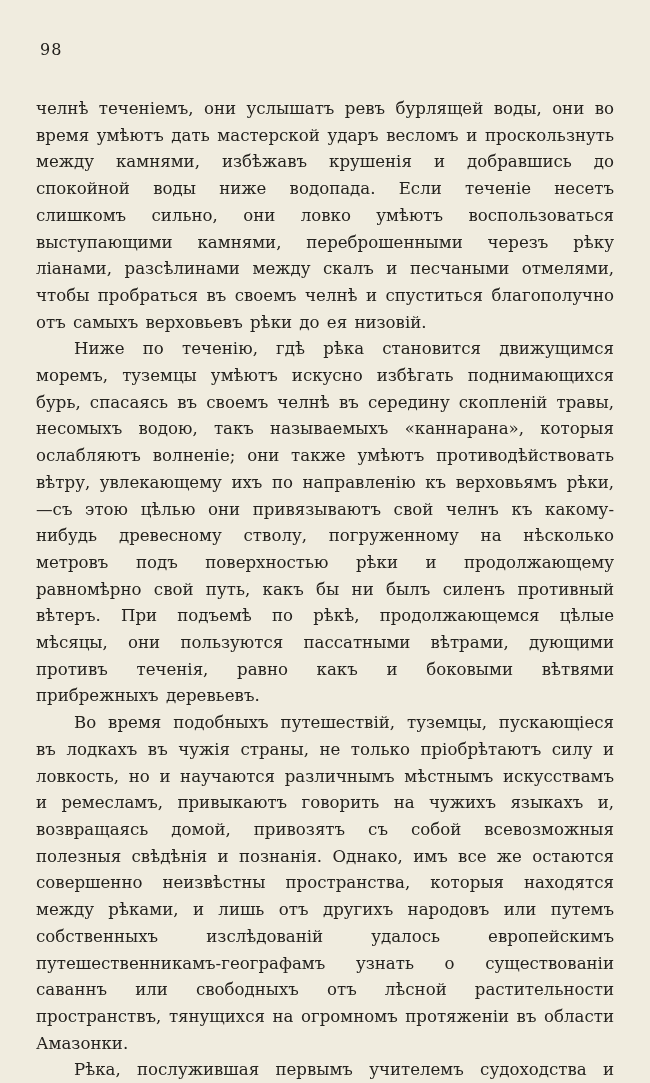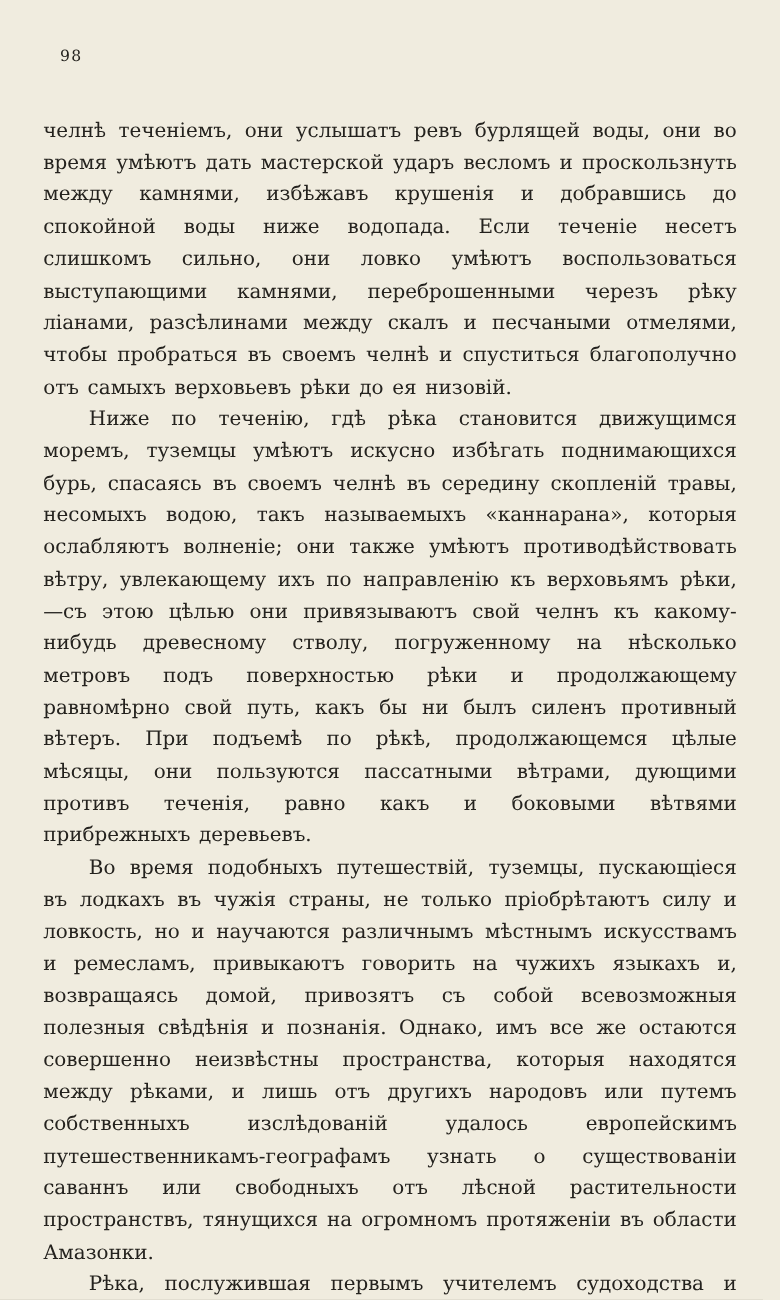--- a/index.html
+++ b/index.html
@@ -19,23 +19,23 @@
     box-sizing: border-box;
   }
   .page-header {
     position: relative;
     height: 22px;
     margin-top: 40px;
     padding: 0 36px;
   }
   .page-number {
     position: absolute;
-    left: 50px;
+    left: 40px;
     top: 0;
-    font-size: 13px;
+    font-size: 16px;
     letter-spacing: 1px;
   }
   .running-title {
     display: block;
     text-align: center;
     font-size: 14.5px;
     letter-spacing: 4px;
     word-spacing: 6px;
   }
   .text-block {

